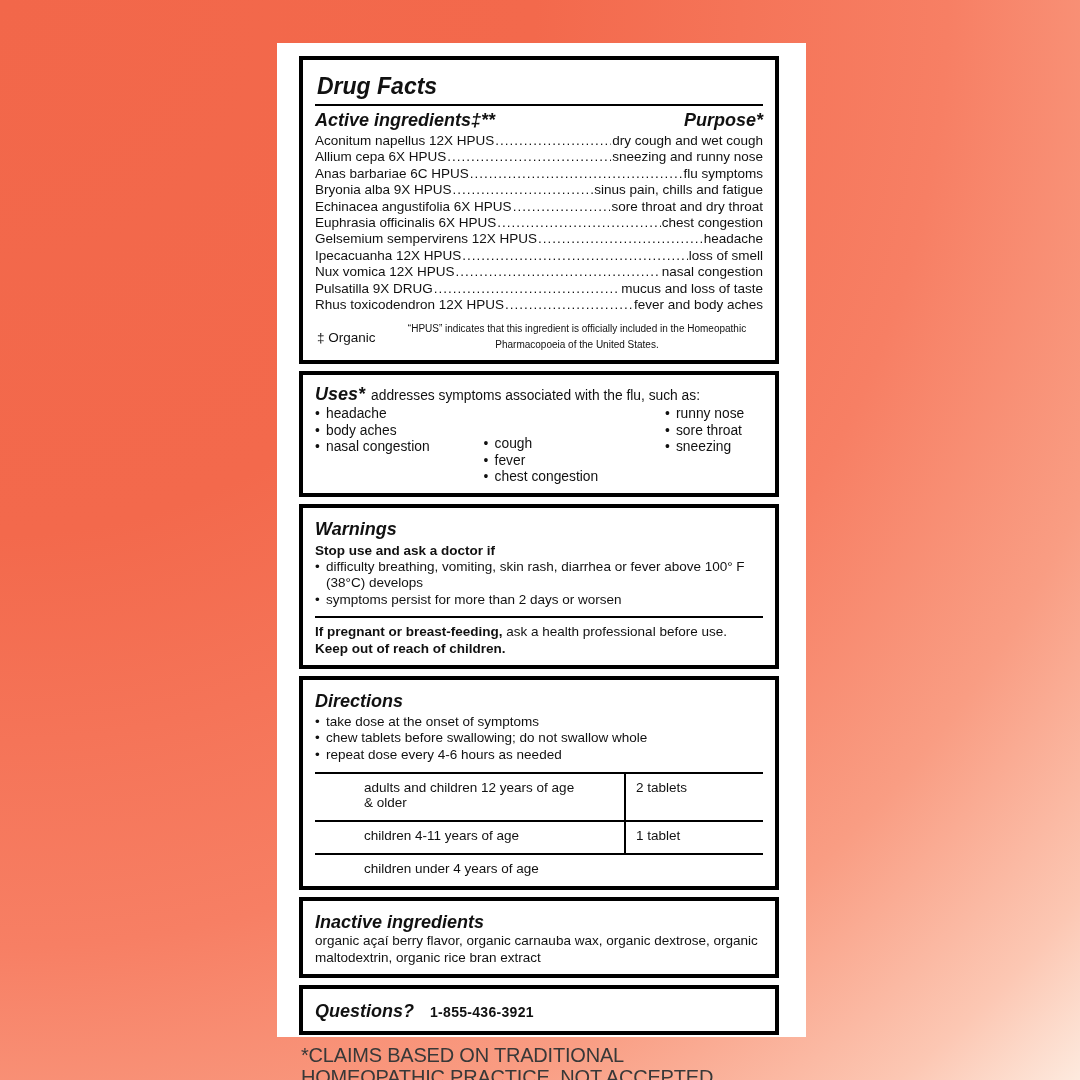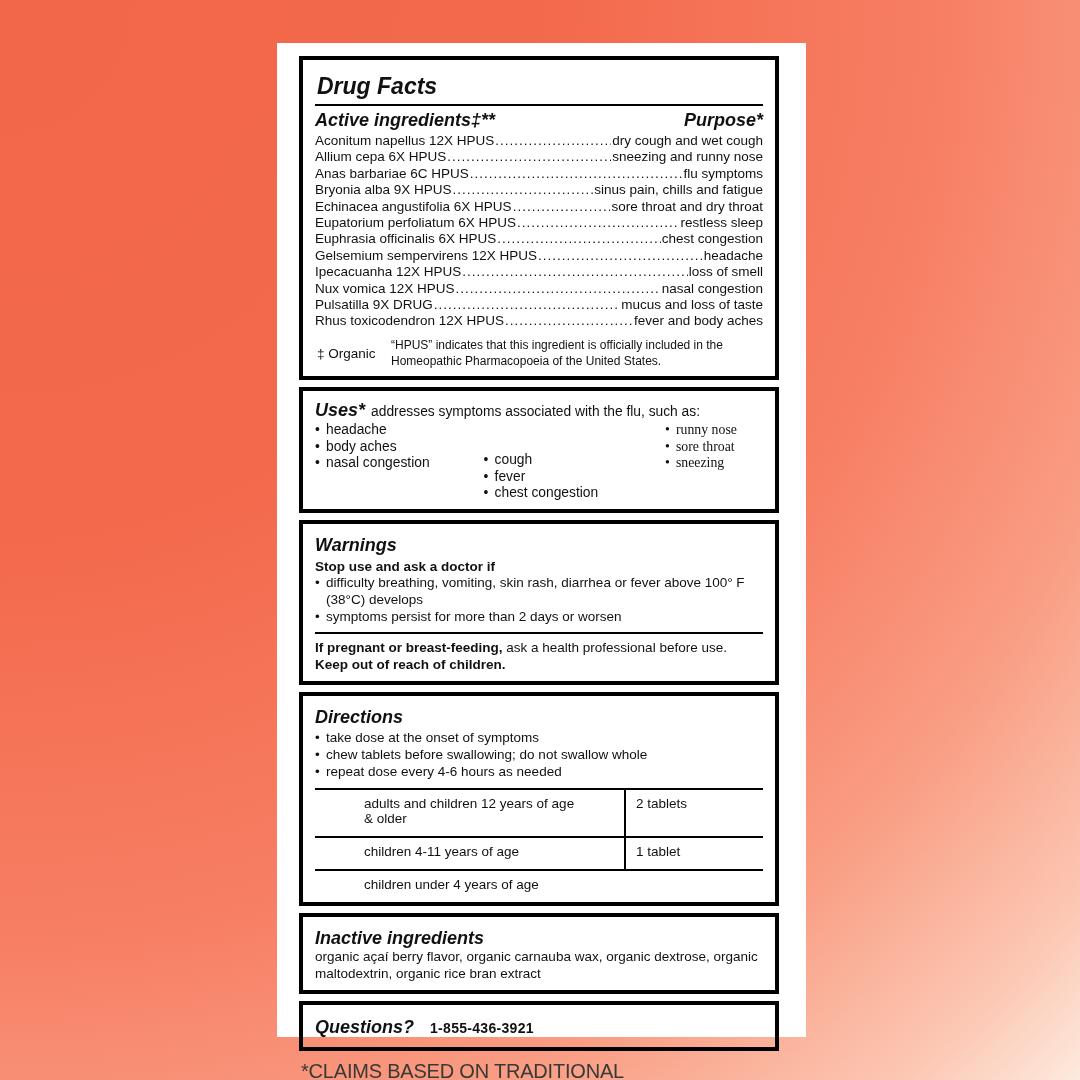--- a/index.html
+++ b/index.html
@@ -32,27 +32,27 @@
   .h2i { font-style:italic; font-weight:bold; font-size:18px; }
   .ing-row { display:flex; align-items:baseline; font-size:13.5px; line-height:16.4px; }
   .ing-name, .ing-purpose { white-space:nowrap; }
   .ing-leader { flex:1; overflow:hidden; white-space:nowrap; margin:0 1px; }
   .ing-leader::after {
     content:"........................................................................................................................................";
     letter-spacing:1px; font-size:13.5px; color:#111;
   }
   .ai-footnote { display:flex; justify-content:space-between; align-items:center; margin-top:8px; }
   .fn-left { font-size:13.5px; white-space:nowrap; padding-left:2px; }
-  .fn-right { font-size:12px; line-height:15.8px; text-align:left; width:372px; }
+  .fn-right { font-size:10px; line-height:15.8px; text-align:center; width:372px; }
 
   .sec-head-row { font-size:13.8px; line-height:17px; }
   .sec-head-row .h2i { margin-right:6px; }
   .uses-grid { display:flex; margin-top:2px; }
   .uses-col { font-size:13.8px; line-height:16.5px; }
-  .uses-col.c1 { width:172px; } .uses-col.c2 { width:185px;margin-top:30px; } .uses-col.c3 { width:100px;font-family:Liberation Serif, serif; }
+  .uses-col.c1 { width:172px; } .uses-col.c2 { width:185px;margin-top:30px; } .uses-col.c3 { width:100px; }
   .bullet { position:relative; padding-left:11px; }
   .bullet::before { content:"•"; position:absolute; left:0; }
 
   .warn-bold { font-weight:bold; font-size:13.5px; line-height:17px; }
   .body-txt { font-size:13.5px; line-height:16.8px; }
   .thin-rule { border-top:2px solid #000; margin:7px 0 6px 0; }
 
   .dir-box { padding-bottom:0; }
   .dose-table { margin-top:8px; }
   .dose-row { display:grid; grid-template-columns:262px 1fr; border-top:2px solid #000; }
@@ -99,25 +99,20 @@
     </div>
     <div class="ing-row">
       <span class="ing-name">Bryonia alba 9X HPUS</span>
       <span class="ing-leader"></span>
       <span class="ing-purpose">sinus pain, chills and fatigue</span>
     </div>
     <div class="ing-row">
       <span class="ing-name">Echinacea angustifolia 6X HPUS</span>
       <span class="ing-leader"></span>
       <span class="ing-purpose">sore throat and dry throat</span>
-    </div>
-    <div class="ing-row">
-      <span class="ing-name">Eupatorium perfoliatum 6X HPUS</span>
-      <span class="ing-leader"></span>
-      <span class="ing-purpose">restless sleep</span>
     </div>
     <div class="ing-row">
       <span class="ing-name">Euphrasia officinalis 6X HPUS</span>
       <span class="ing-leader"></span>
       <span class="ing-purpose">chest congestion</span>
     </div>
     <div class="ing-row">
       <span class="ing-name">Gelsemium sempervirens 12X HPUS</span>
       <span class="ing-leader"></span>
       <span class="ing-purpose">headache</span>

